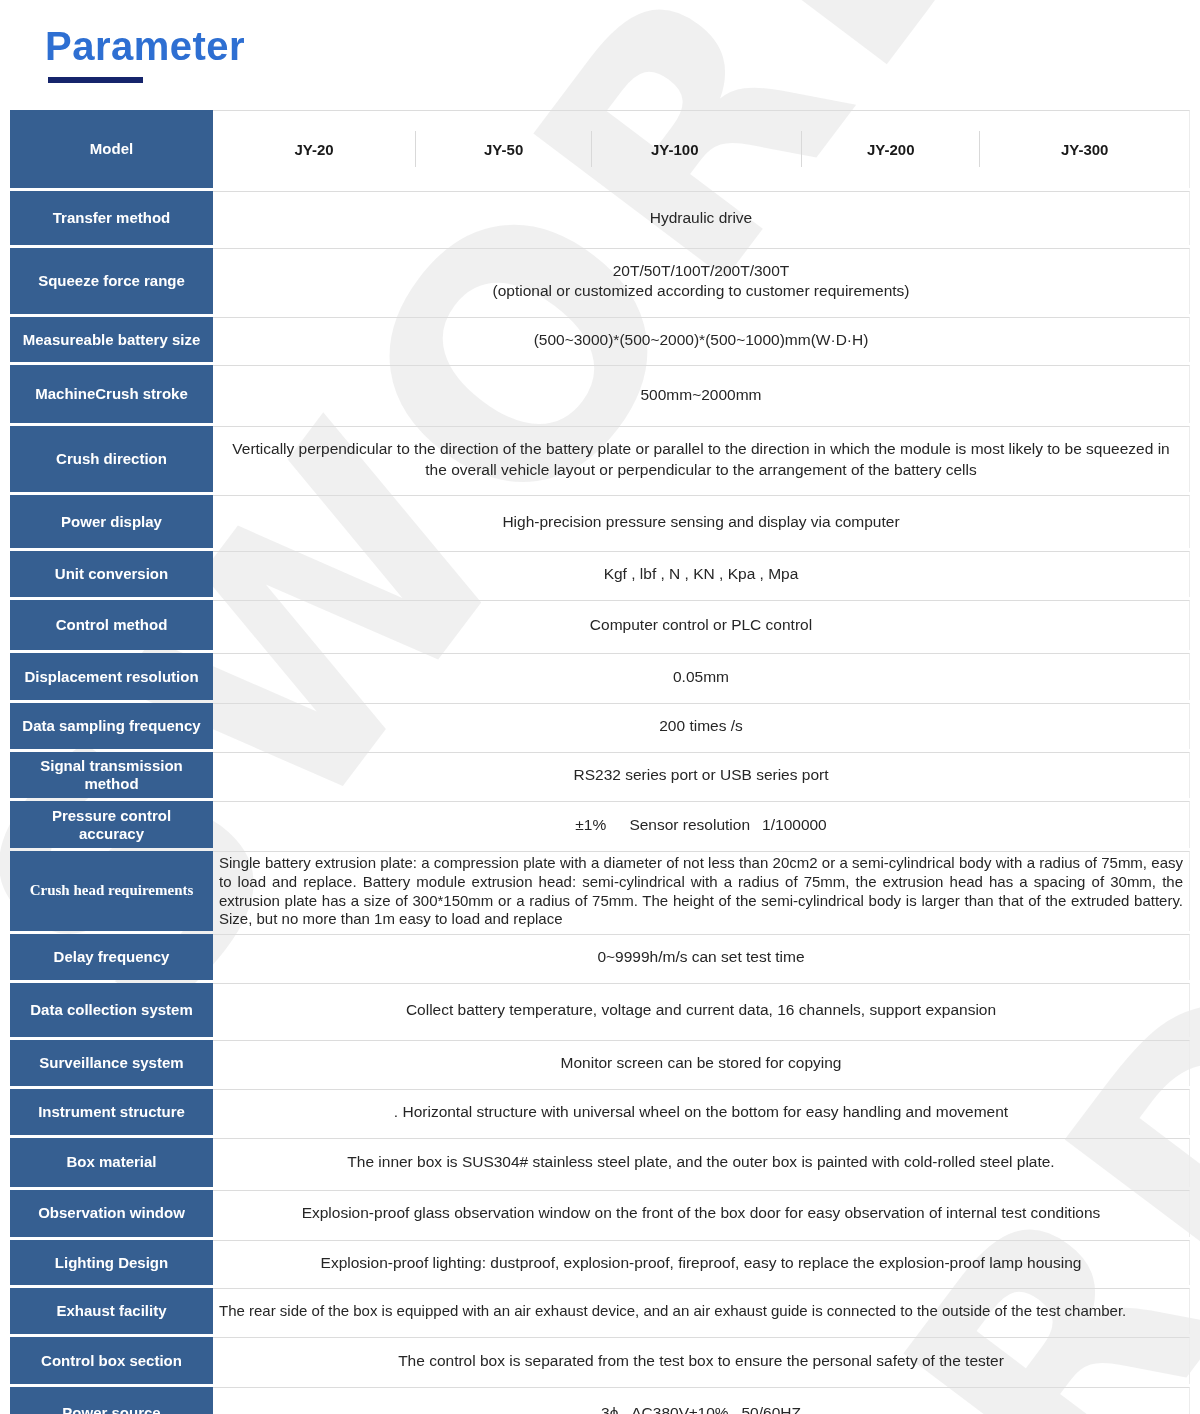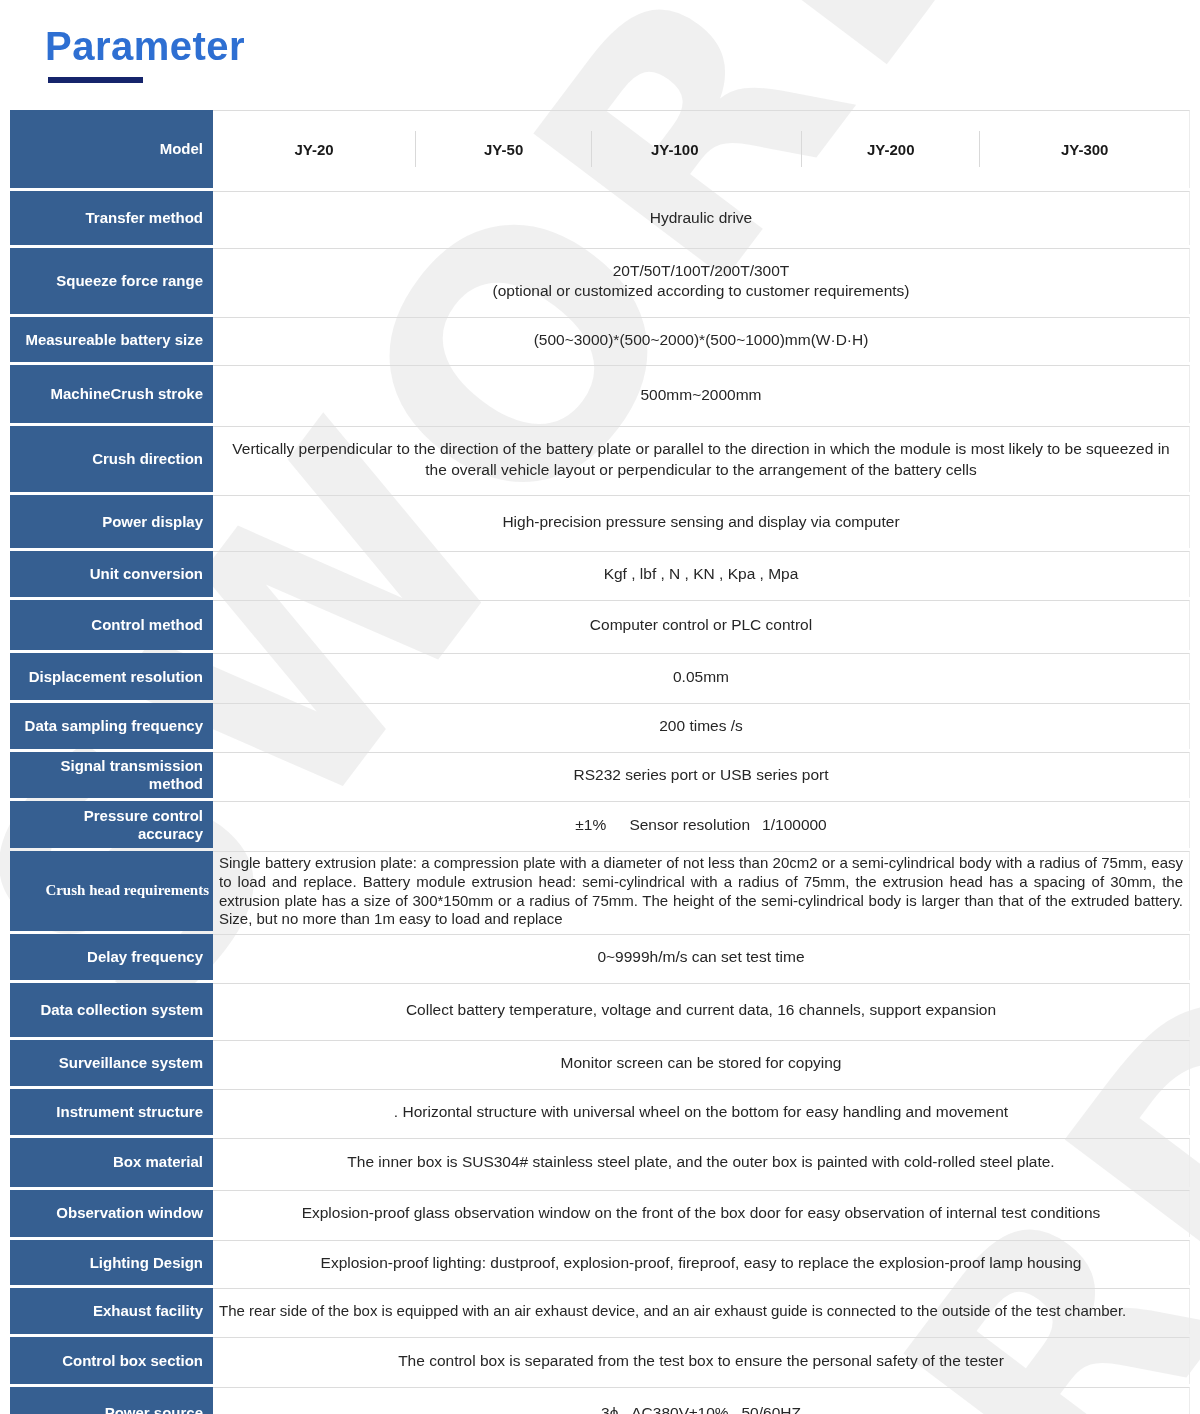--- a/index.html
+++ b/index.html
@@ -49,21 +49,21 @@
     border-collapse:separate;
     border-spacing:0 3px;
     table-layout:fixed;
   }
   td.label {
     width:203px;
     background:#365f91;
     color:#ffffff;
     font-weight:bold;
     font-size:15px;
-    text-align:right;
+    text-align:center;
     vertical-align:middle;
     padding:2px 10px;
     line-height:1.18;
     margin-top:8px;
   }
   td.label.serif {
     font-family:"Liberation Serif", serif;
     font-size:15px;
     padding:2px 4px;
   }

